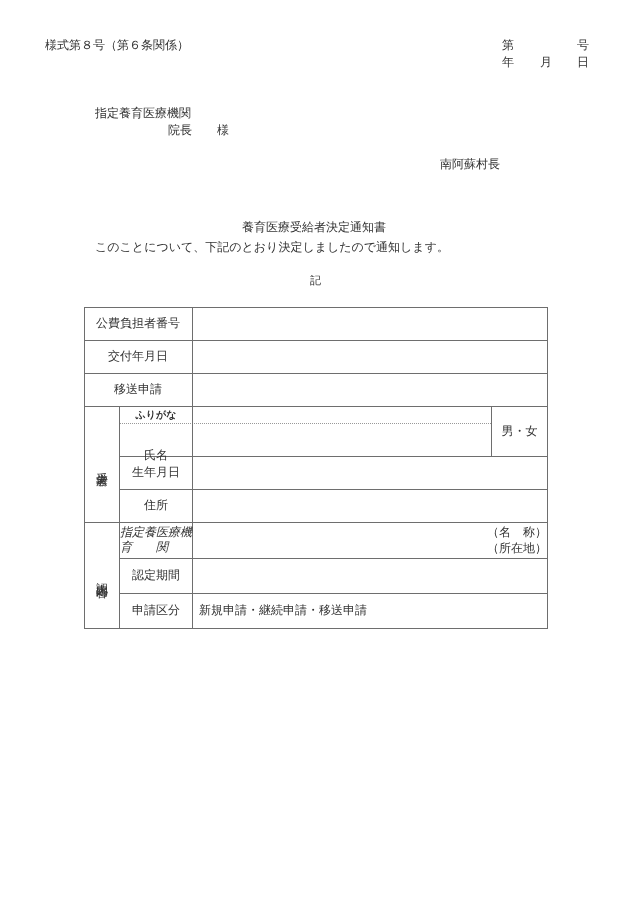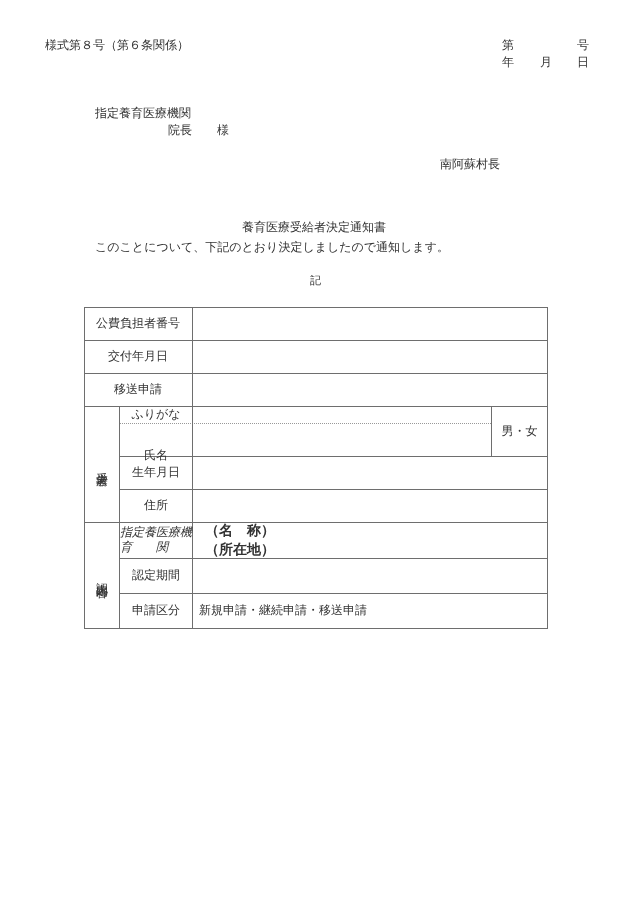--- a/index.html
+++ b/index.html
@@ -24,22 +24,22 @@
   .ki { left: 310px; top: 275px; font-size: 11px; }
 
   .grid { position: absolute; left: 84px; top: 307px; width: 463px; height: 322px; }
   .line { position: absolute; background: #6e6e6e; }
   .h { height: 1px; }
   .v { width: 1px; }
   .dot { position: absolute; height: 0; border-top: 1px dotted #999; }
   .cell { position: absolute; display: flex; align-items: center; justify-content: center; font-size: 12px; }
   .cell.left { justify-content: flex-start; padding-left: 6px; box-sizing: border-box; }
   .vert { writing-mode: vertical-rl; text-orientation: upright; letter-spacing: 1px; }
-  .small { font-size: 12px; }
-  .tiny { font-size: 14px; line-height: 1.35; flex-direction: column; align-items: flex-start; font-weight: bold; }
+  .small { font-size: 10px; font-weight: bold; }
+  .tiny { font-size: 12px; line-height: 1.35; flex-direction: column; align-items: flex-end; }
   .two-line { flex-direction: row; line-height: 1.25; font-style: italic; }
 </style>
 </head>
 <body>
 
 <div class="abs form-no">様式第８号（第６条関係）</div>
 <div class="abs num-dai">第</div>
 <div class="abs num-go">号</div>
 <div class="abs date-y">年</div>
 <div class="abs date-m">月</div>

